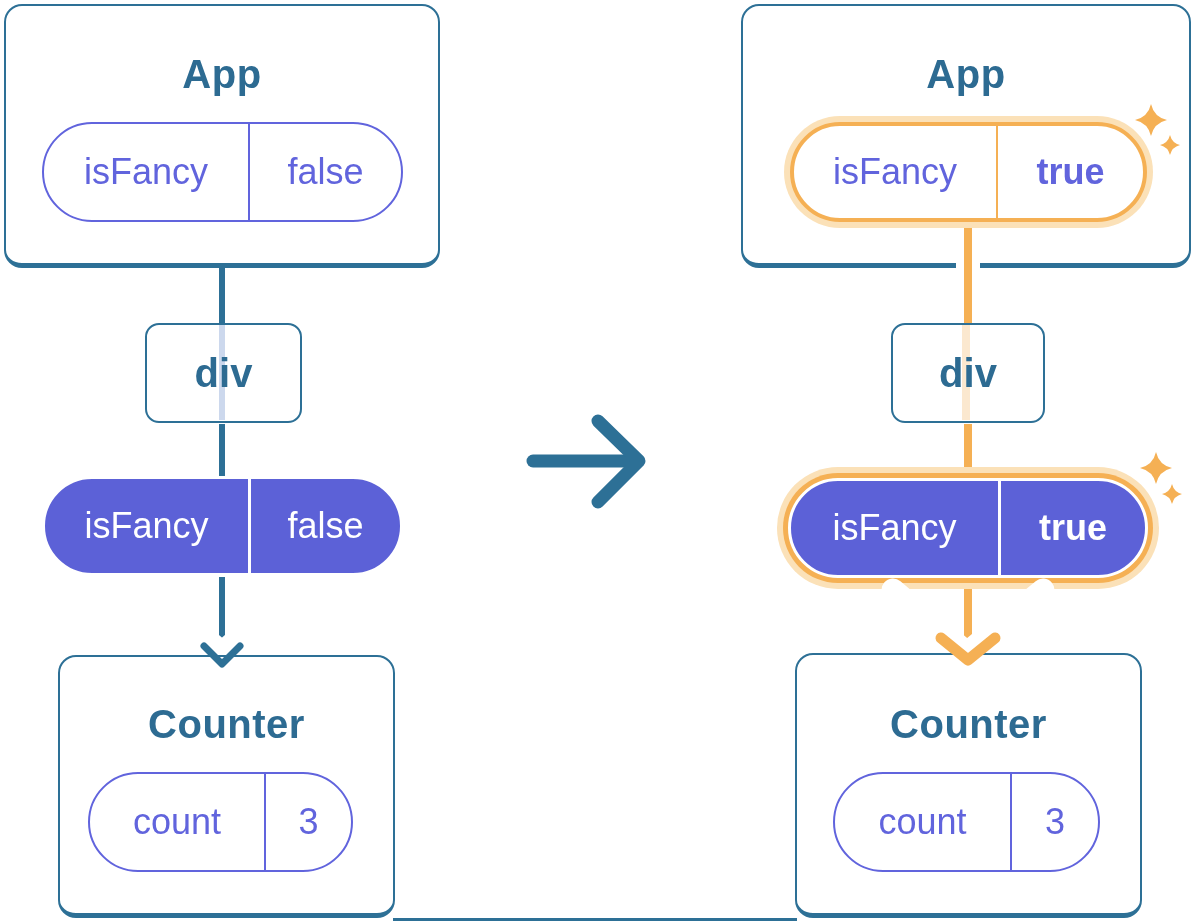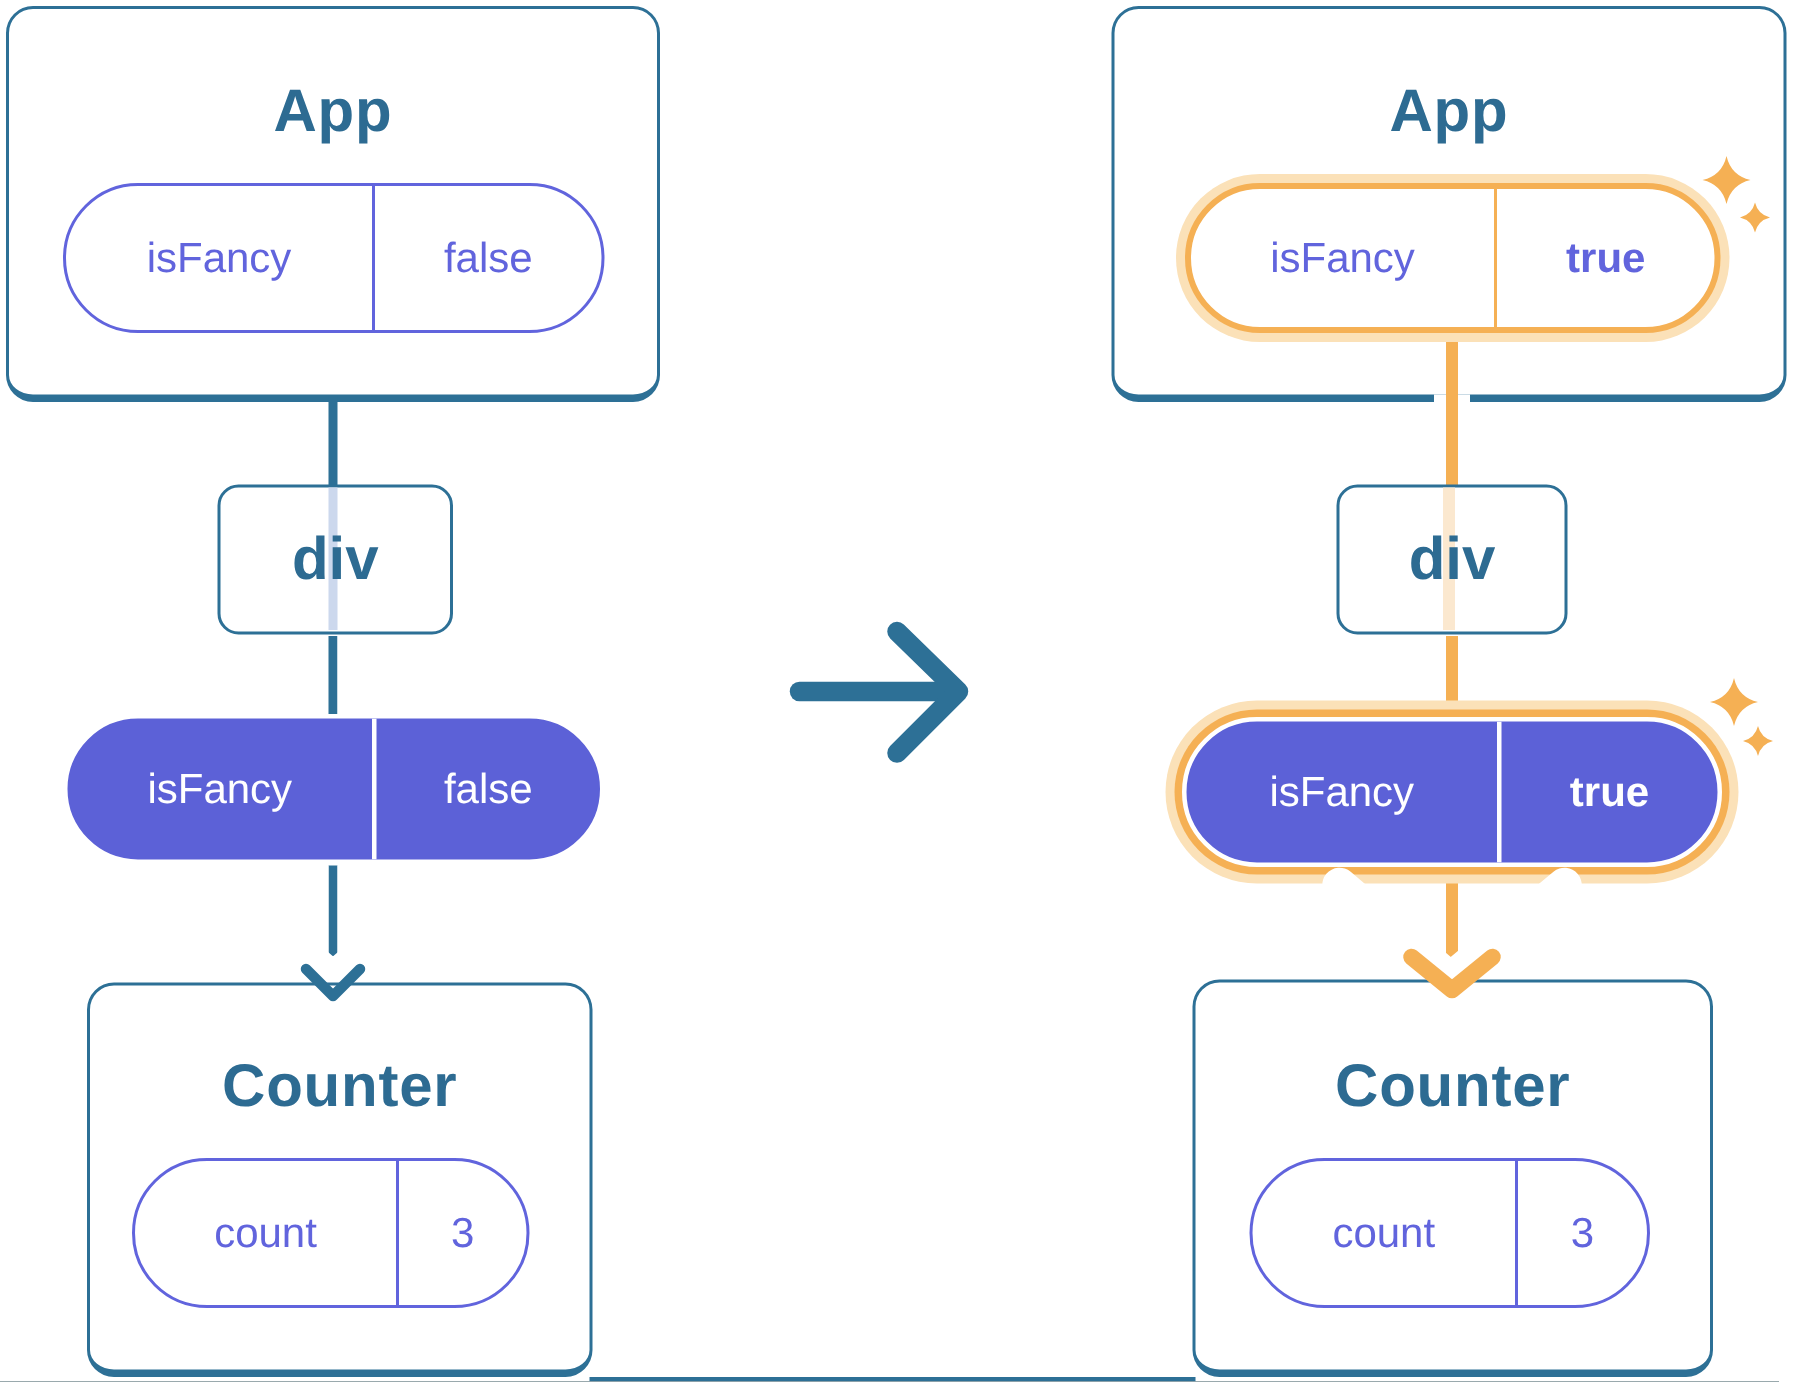--- a/index.html
+++ b/index.html
@@ -13,21 +13,21 @@
     border:2px solid #2d7096;border-bottom-width:5px;
     border-radius:18px;box-sizing:border-box;
   }
   .card-title{
     position:absolute;text-align:center;
     font-size:40px;line-height:48px;font-weight:600;
     color:#2d6b92;letter-spacing:.5px;
   }
   .pill{
     position:absolute;display:flex;box-sizing:border-box;
-    border-radius:60px;font-size:28px;overflow:hidden;
+    border-radius:60px;font-size:36px;overflow:hidden;
   }
   .pill .seg{
     display:flex;align-items:center;justify-content:center;
     box-sizing:border-box;
   }
   .pill .seg.grow{flex:1;}
   .pill-outline{background:#fff;border:2.5px solid #6164dd;color:#6164dd;}
   .pill-outline .seg + .seg{border-left:2.5px solid #6164dd;}
   .pill-solid{background:#5c61d7;border:3px solid #fff;color:#fff;}
   .pill-solid .seg + .seg{border-left:3px solid #fff;}

